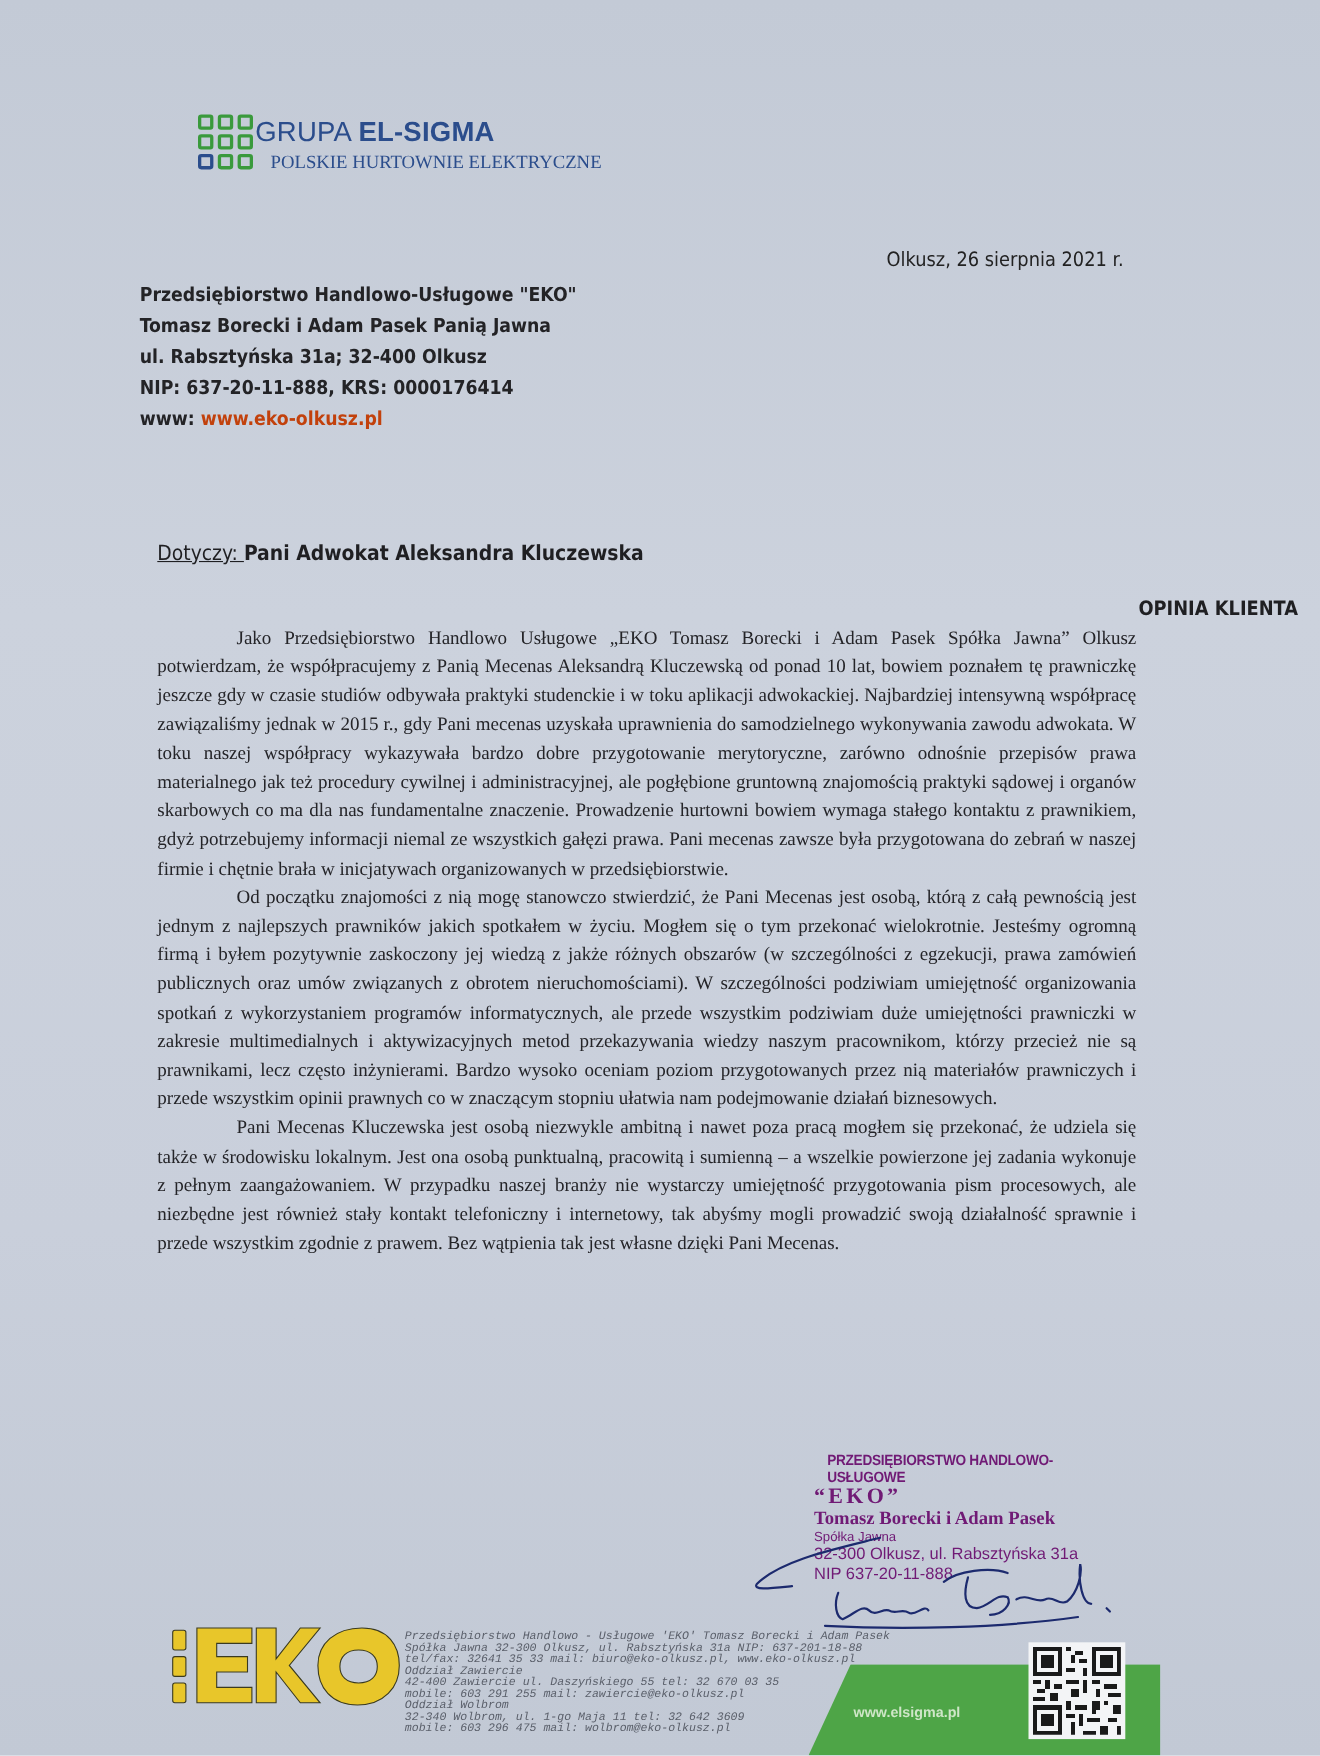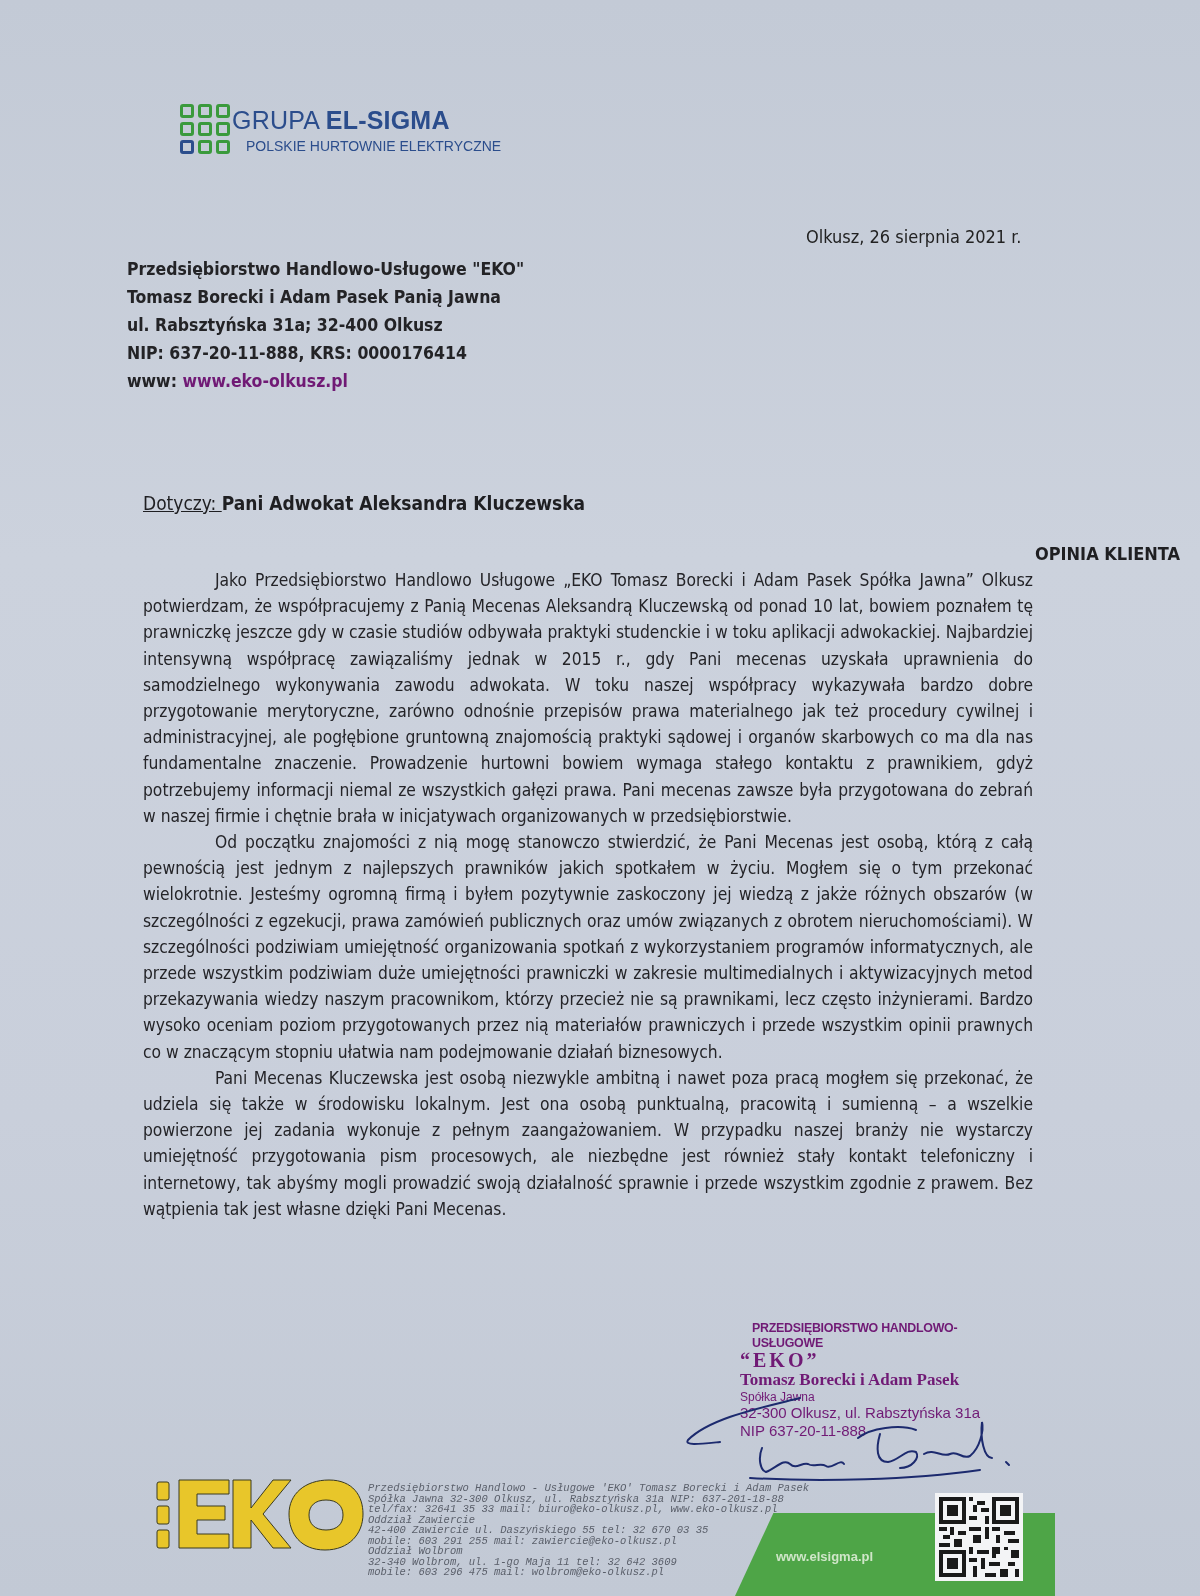--- a/index.html
+++ b/index.html
@@ -11,33 +11,33 @@
   }
   .abs { position: absolute; }
 
   
   .logo-grid { left: 180px; top: 104px; width: 52px; height: 56px; display: grid;
     grid-template-columns: repeat(3, 14px); grid-template-rows: repeat(3, 14px); gap: 4px; }
   .logo-grid span { border: 3px solid #3a9a3c; border-radius: 3px; box-sizing: border-box; }
   .logo-grid span.b { border-color: #2b4d8c; }
   .brand-name { left: 232px; top: 106px; font-family: "Liberation Sans", sans-serif; font-size: 25px; color: #2b4d8c; letter-spacing: 0.2px; }
   .brand-name b { font-weight: bold; }
-  .brand-sub { left: 246px; top: 138px; font-family: Liberation Sans, sans-serif; font-size: 14px; color: #2b4d8c; }
+  .brand-sub { left: 246px; top: 138px; font-family: Liberation Serif, serif; font-size: 17px; color: #2b4d8c; }
 
   .date { left: 806px; top: 226px; font-size: 18px; color: #222; }
 
   .sender { left: 127px; top: 255px; font-weight: bold; font-size: 17.5px; line-height: 28px; color: #232326; }
-  .sender .link { color: #701a75; }
+  .sender .link { color: #c2410c; }
 
   .subject { left: 143px; top: 492px; font-size: 19px; font-weight: bold; }
   .subject u { font-weight: normal; }
 
   .title { left: 0; width: 1180px; top: 543px; text-align: right; font-weight: bold; font-size: 18px; }
 
-  .body { left: 143px; top: 567px; width: 890px; font-size: 17.3px; line-height: 26.2px; text-align: justify; color: #242428; }
+  .body { left: 143px; top: 567px; width: 890px; font-size: 17.3px; line-height: 26.2px; text-align: justify; color: #242428; font-family: Liberation Serif, serif; }
   .body p { margin: 0; text-indent: 72px; }
 
   .stamp { left: 740px; top: 1320px; width: 300px; text-align: left; font-family: "Liberation Sans", sans-serif; color: #701a75; }
   .stamp .s1 { font-size: 13.5px; font-weight: bold; letter-spacing: -0.3px; transform: scaleX(0.92); }
   .stamp .s2 { font-family: "Liberation Serif", serif; font-size: 20px; font-weight: bold; letter-spacing: 3px; line-height: 20px; }
   .stamp .s3 { font-family: "Liberation Serif", serif; font-size: 17px; font-weight: bold; line-height: 20px; }
   .stamp .s4 { font-size: 12px; line-height: 14px; }
   .stamp .s5 { font-size: 15px; line-height: 18px; }
   .stamp .s6 { font-size: 15px; line-height: 18px; }
 

